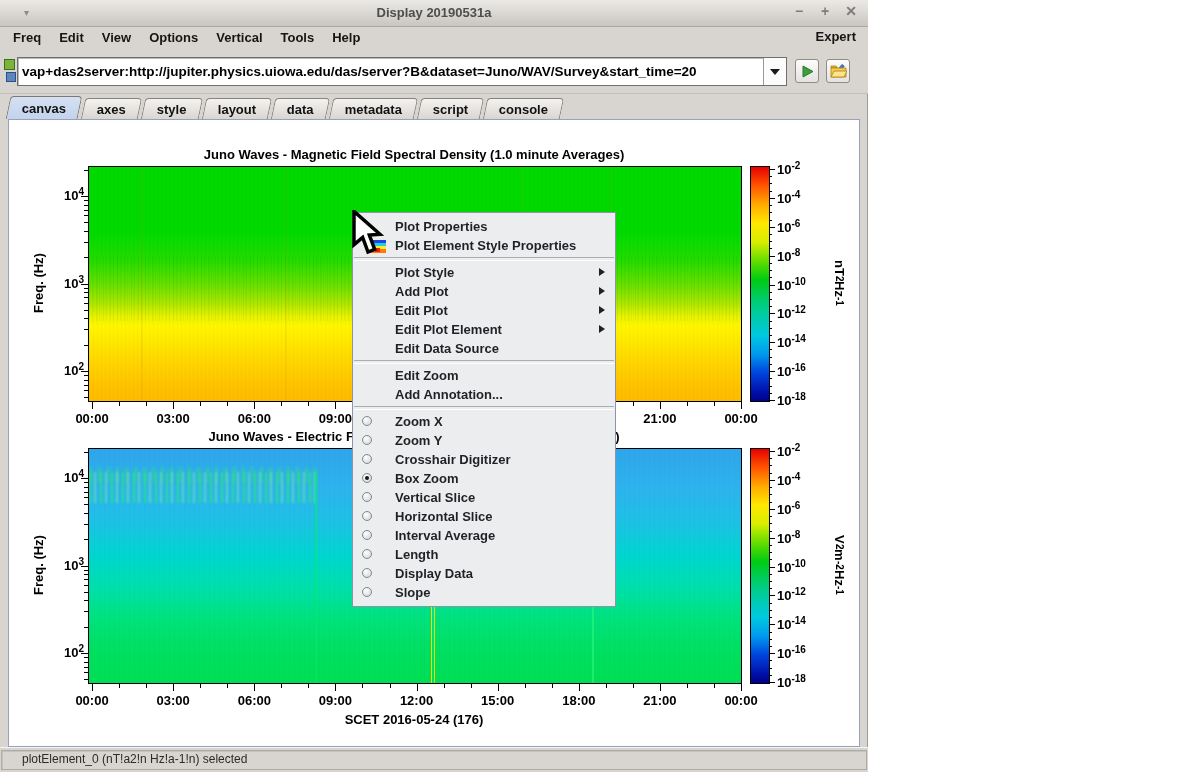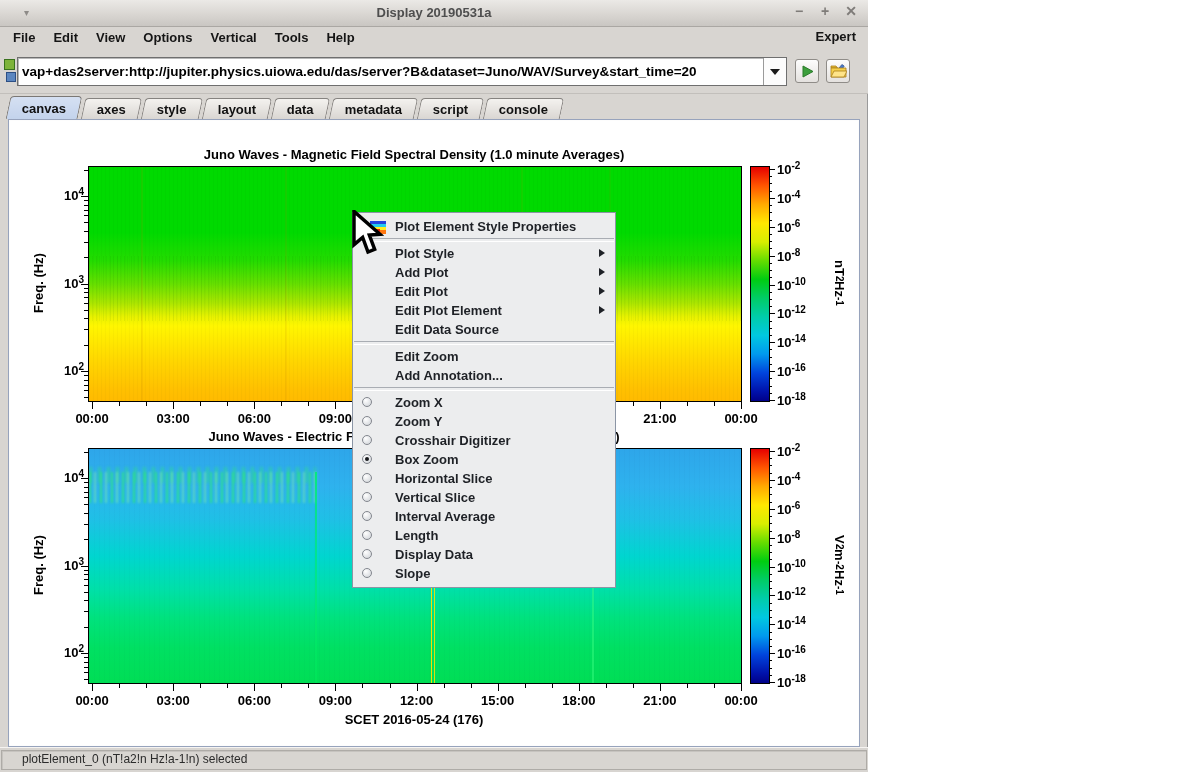--- a/index.html
+++ b/index.html
@@ -109,21 +109,21 @@
     <div class="title">Display 20190531a</div>
     <div class="winbtns">
       <span class="winbtn">−</span>
       <span class="winbtn">+</span>
       <span class="winbtn">✕</span>
     </div>
   </div>
 
   <div id="menubar">
     <div id="menubar-items">
-        <div class="menu-item">File</div>
+        <div class="menu-item">Freq</div>
         <div class="menu-item">Edit</div>
         <div class="menu-item">View</div>
         <div class="menu-item">Options</div>
         <div class="menu-item">Vertical</div>
         <div class="menu-item">Tools</div>
         <div class="menu-item">Help</div>
       </div>
     <span class="right">Expert</span>
   </div>
 
@@ -415,20 +415,21 @@
       <div class="tick" style="left: 769px; top: 653.1px; width: 6px; height: 1px;"></div>
       <div class="cblab" style="top: 644.1px;">10<sup>-16</sup></div>
       <div class="tick" style="left: 769px; top: 660.3px; width: 3px; height: 1px;"></div>
       <div class="tick" style="left: 769px; top: 667.5px; width: 3px; height: 1px;"></div>
       <div class="tick" style="left: 769px; top: 674.8px; width: 3px; height: 1px;"></div>
       <div class="tick" style="left: 769px; top: 682px; width: 6px; height: 1px;"></div>
       <div class="cblab" style="top: 673px;">10<sup>-18</sup></div>
     </div>
 
   <div id="ctx-menu">
+      <div class="cmi">Plot Properties</div>
       <div class="cmi">Plot Element Style Properties<span class="mico"><svg width="16" height="13" viewBox="0 0 16 13">
             <rect x="0" y="0" width="16" height="4" fill="#2244dd"></rect>
             <rect x="0" y="3" width="16" height="3" fill="#22ccee"></rect>
             <rect x="0" y="6" width="16" height="3" fill="#ffee22"></rect>
             <rect x="0" y="9" width="16" height="4" fill="#ff7711"></rect>
             <rect x="5" y="8" width="5" height="4" fill="#ee2200"></rect>
           </svg></span></div>
       <div class="csep"></div>
       <div class="cmi">Plot Style<span class="sub"></span></div>
       <div class="cmi">Add Plot<span class="sub"></span></div>
@@ -436,22 +437,22 @@
       <div class="cmi">Edit Plot Element<span class="sub"></span></div>
       <div class="cmi">Edit Data Source</div>
       <div class="csep"></div>
       <div class="cmi">Edit Zoom</div>
       <div class="cmi">Add Annotation...</div>
       <div class="csep"></div>
       <div class="cmi">Zoom X<span class="radio"></span></div>
       <div class="cmi">Zoom Y<span class="radio"></span></div>
       <div class="cmi">Crosshair Digitizer<span class="radio"></span></div>
       <div class="cmi">Box Zoom<span class="radio sel"></span></div>
+      <div class="cmi">Vertical Slice<span class="radio"></span></div>
       <div class="cmi">Horizontal Slice<span class="radio"></span></div>
-      <div class="cmi">Vertical Slice<span class="radio"></span></div>
       <div class="cmi">Interval Average<span class="radio"></span></div>
       <div class="cmi">Length<span class="radio"></span></div>
       <div class="cmi">Display Data<span class="radio"></span></div>
       <div class="cmi">Slope<span class="radio"></span></div>
     </div>
 
   <div id="cursor">
     <svg width="40" height="48" viewBox="0 0 30 36">
       <polygon points="3,1 3,26 9.5,20.5 13.5,31.5 18.5,29.5 14.5,18.8 22.5,18.2" fill="#ffffff" stroke="#000000" stroke-width="2.6" stroke-linejoin="miter"></polygon>
     </svg>

